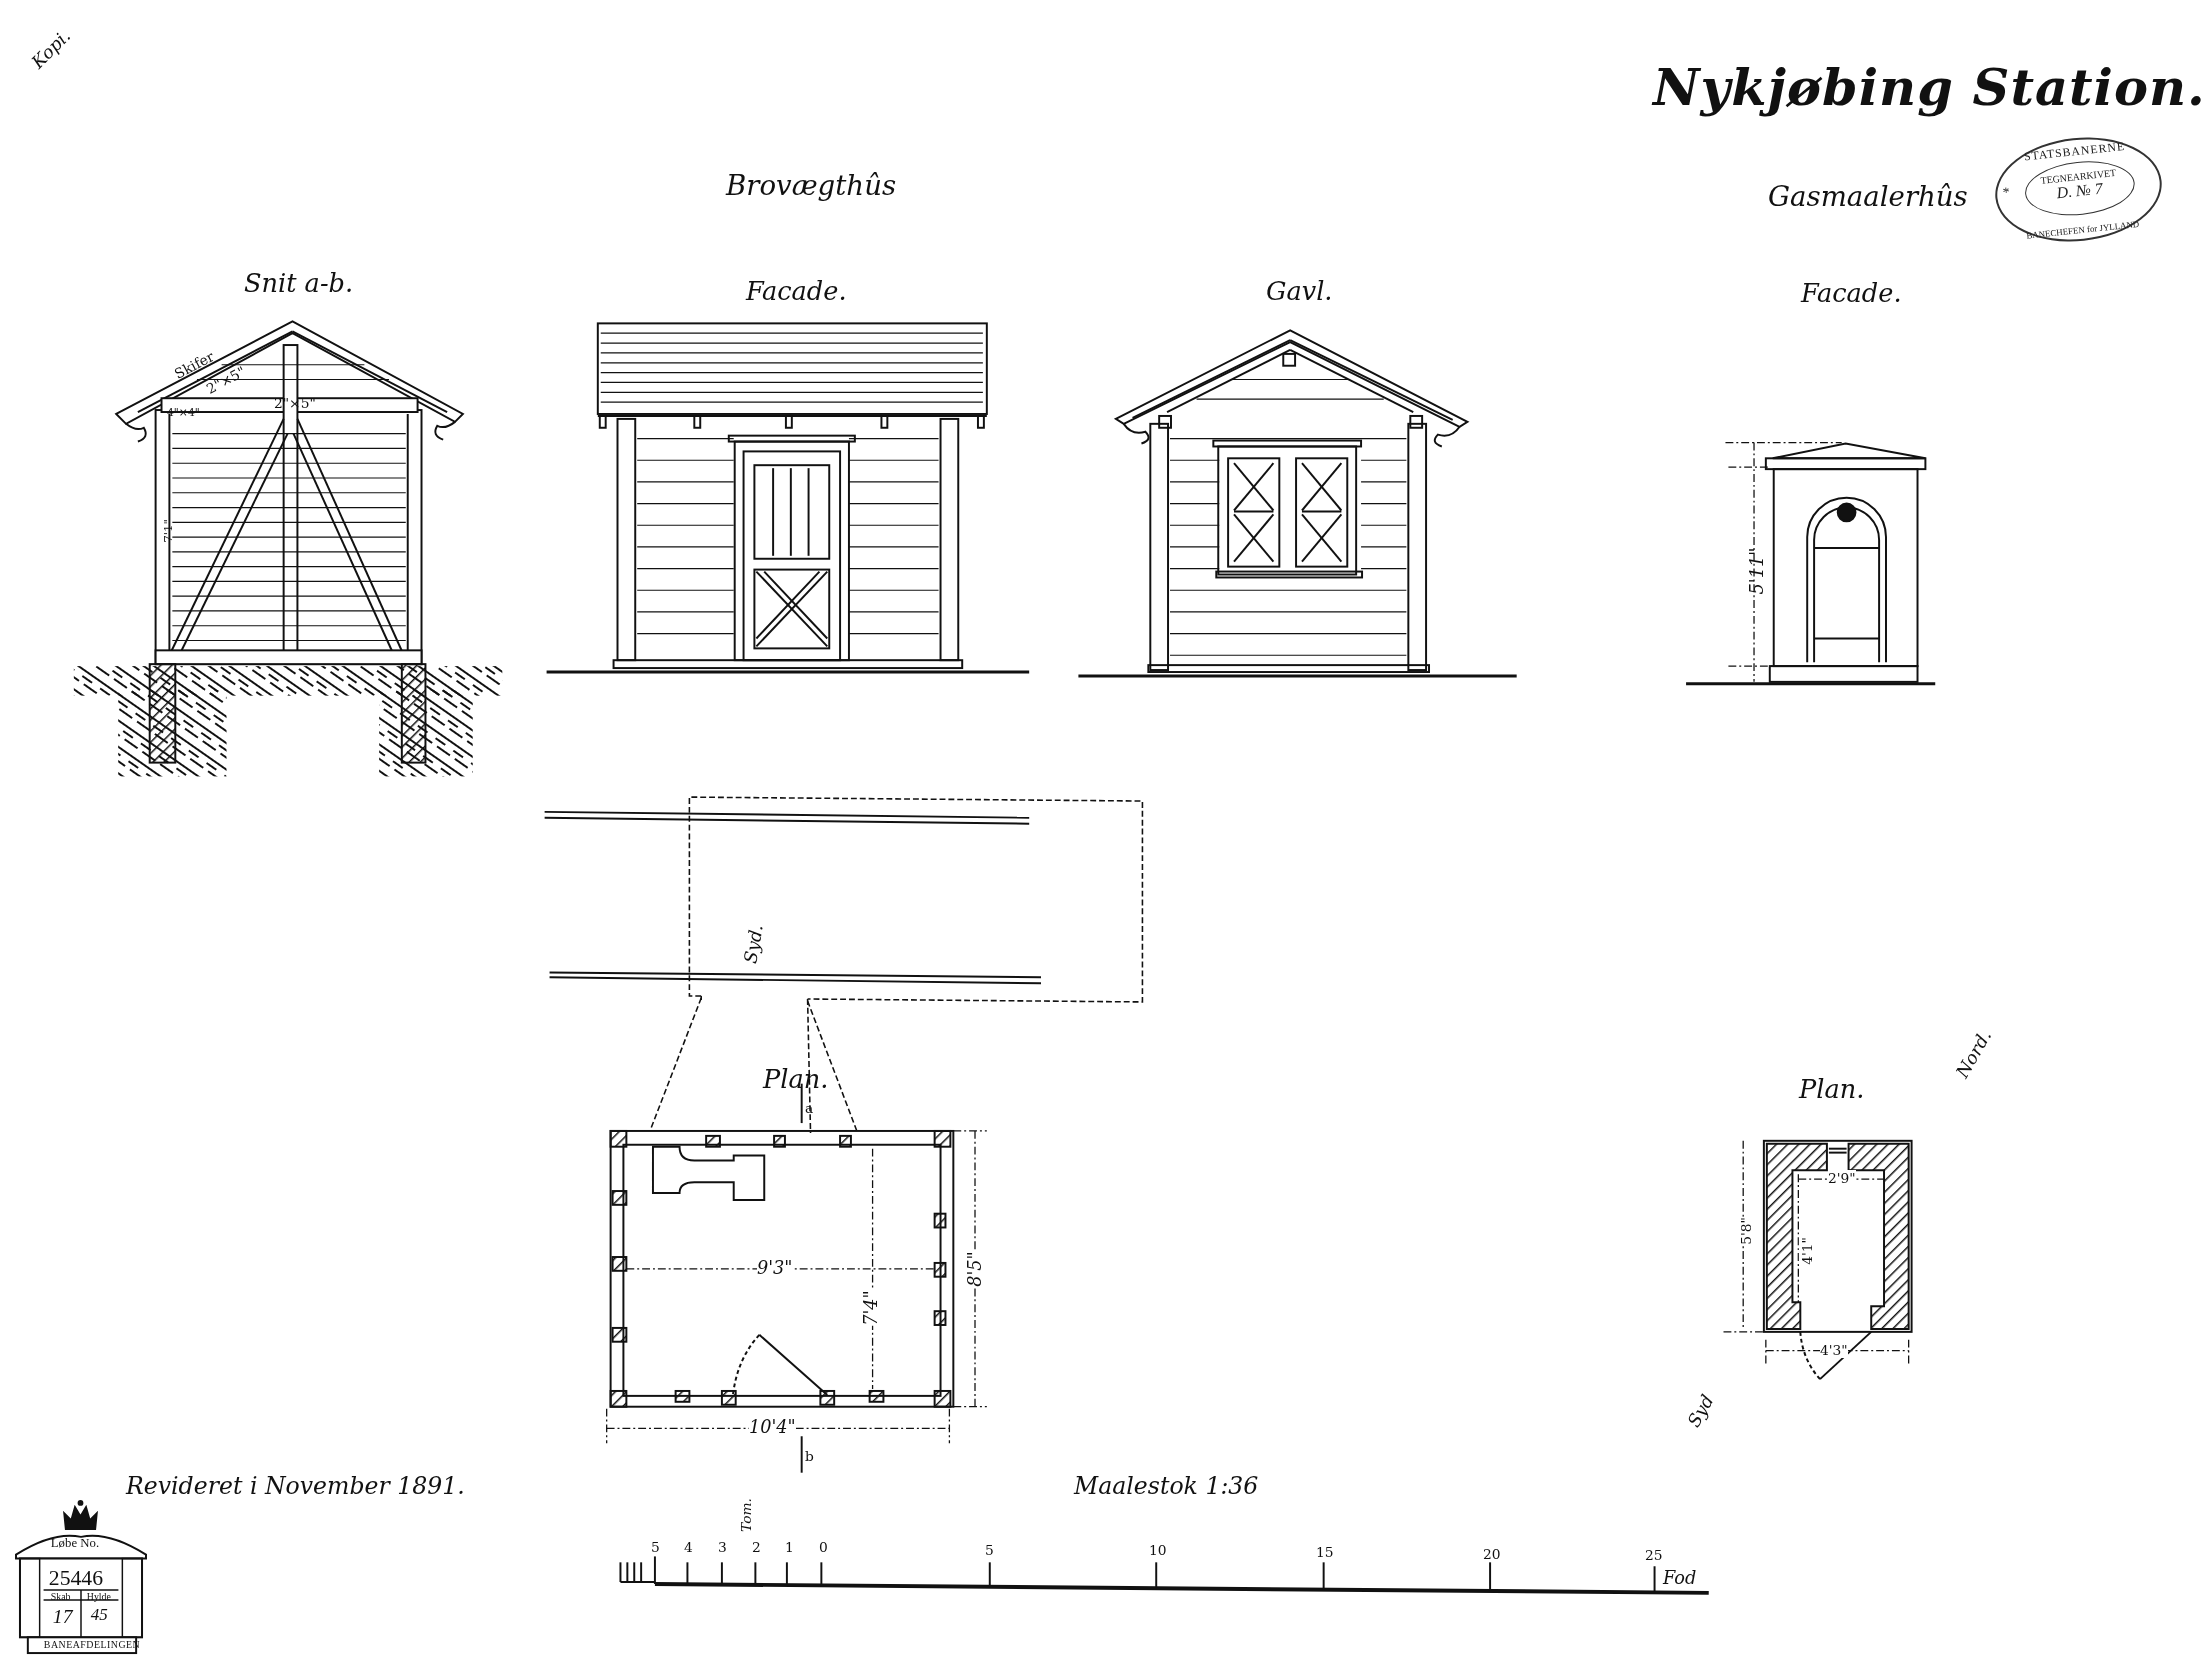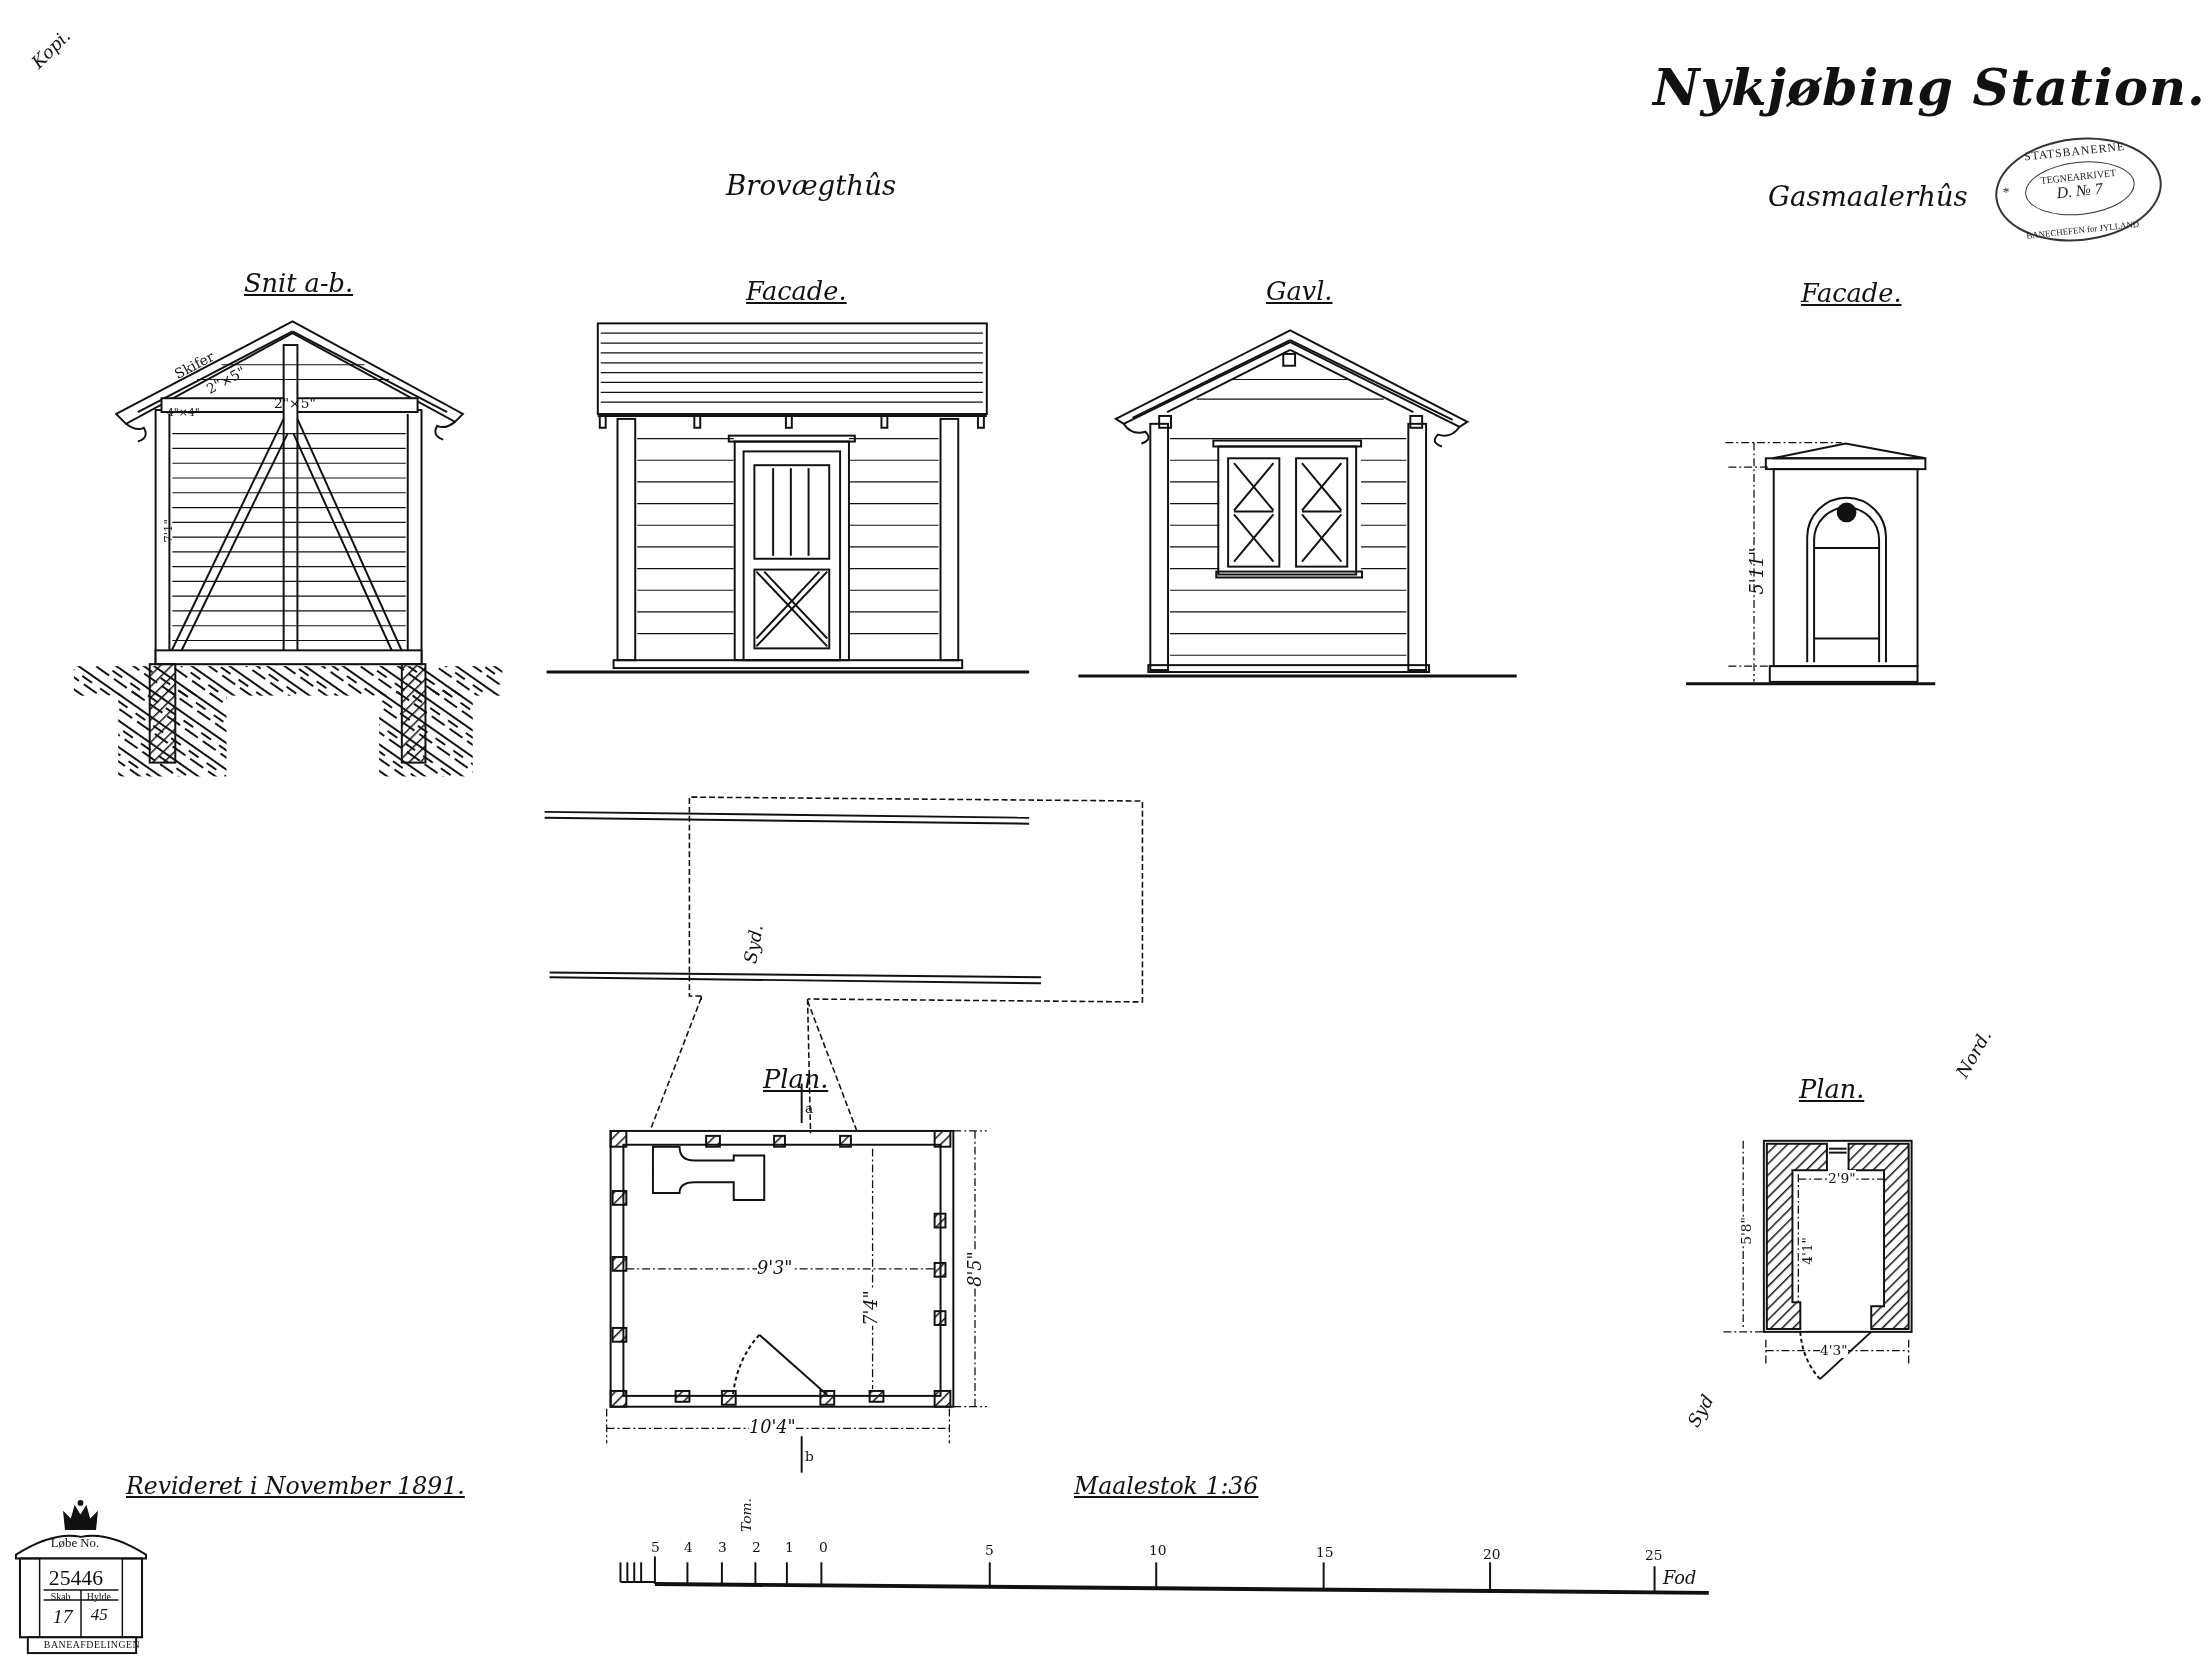--- a/index.html
+++ b/index.html
@@ -1,21 +1,21 @@
 <!DOCTYPE html>
 <html><head>
 <meta charset="utf-8">
 <style>
   html, body { margin:0; padding:0; background:#fff; }
   body { width:2211px; height:1671px; position:relative; overflow:hidden;
          font-family:"DejaVu Serif", serif; color:#111; }
   .lbl { position:absolute; font-family:"DejaVu Serif", serif; font-style:italic; color:#111; white-space:nowrap; }
   .title { font-size:51px; font-weight:bold; letter-spacing:1px; }
   .h2 { font-size:27.6px; }
-  .h3 { font-size:25.6px;text-decoration:underline; }
+  .h3 { font-size:25.6px; }
   .small { font-size:17.7px; }
   .tiny { font-size:13.8px; font-style:normal; }
   svg.draw { position:absolute; left:0; top:0; }
   .stamp { position:absolute; border:2px solid #333; border-radius:50%; text-align:center; font-family:"Liberation Serif", serif; color:#222; }
   .archive { position:absolute; font-family:"Liberation Serif", serif; color:#111; }
 </style>
 </head>
 <body>
 
 <svg class="draw" width="2211" height="1671" viewBox="0 0 2245 1696">

